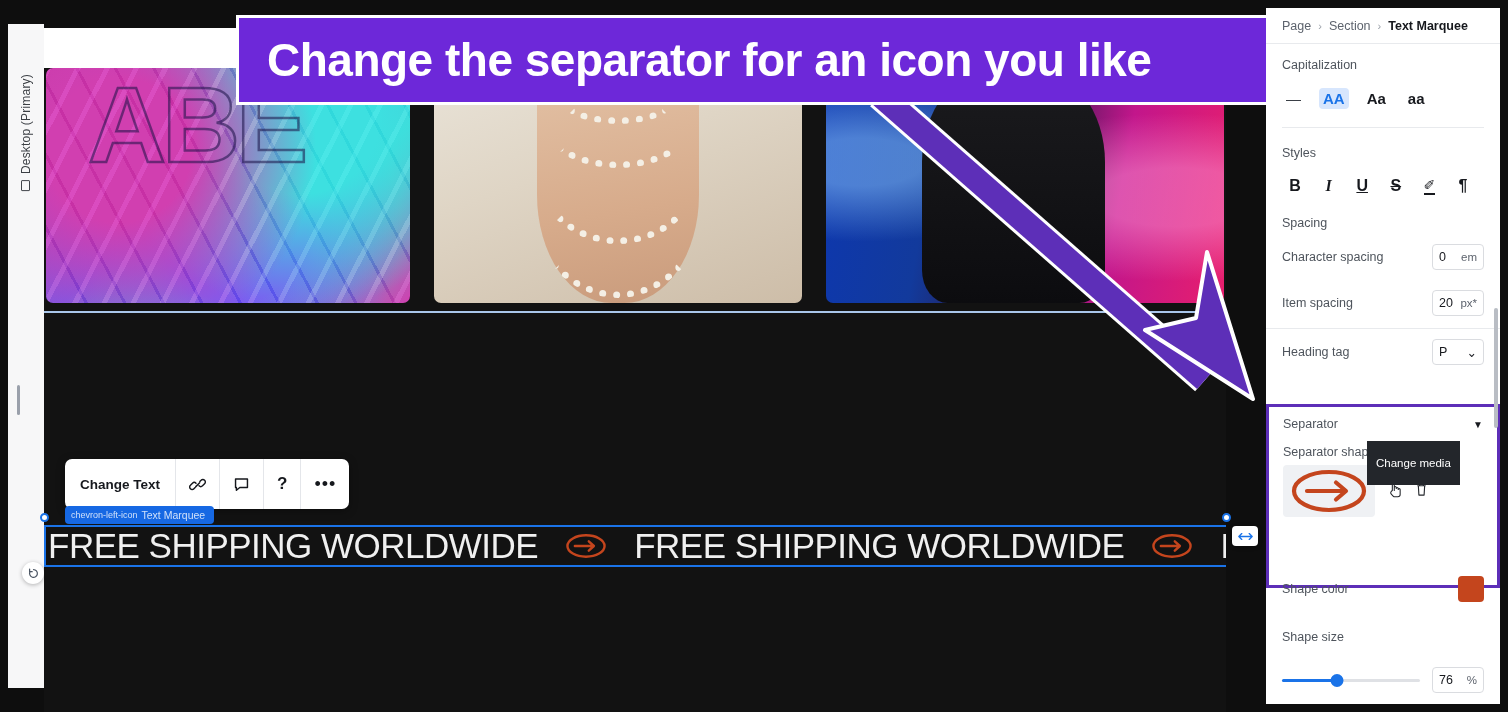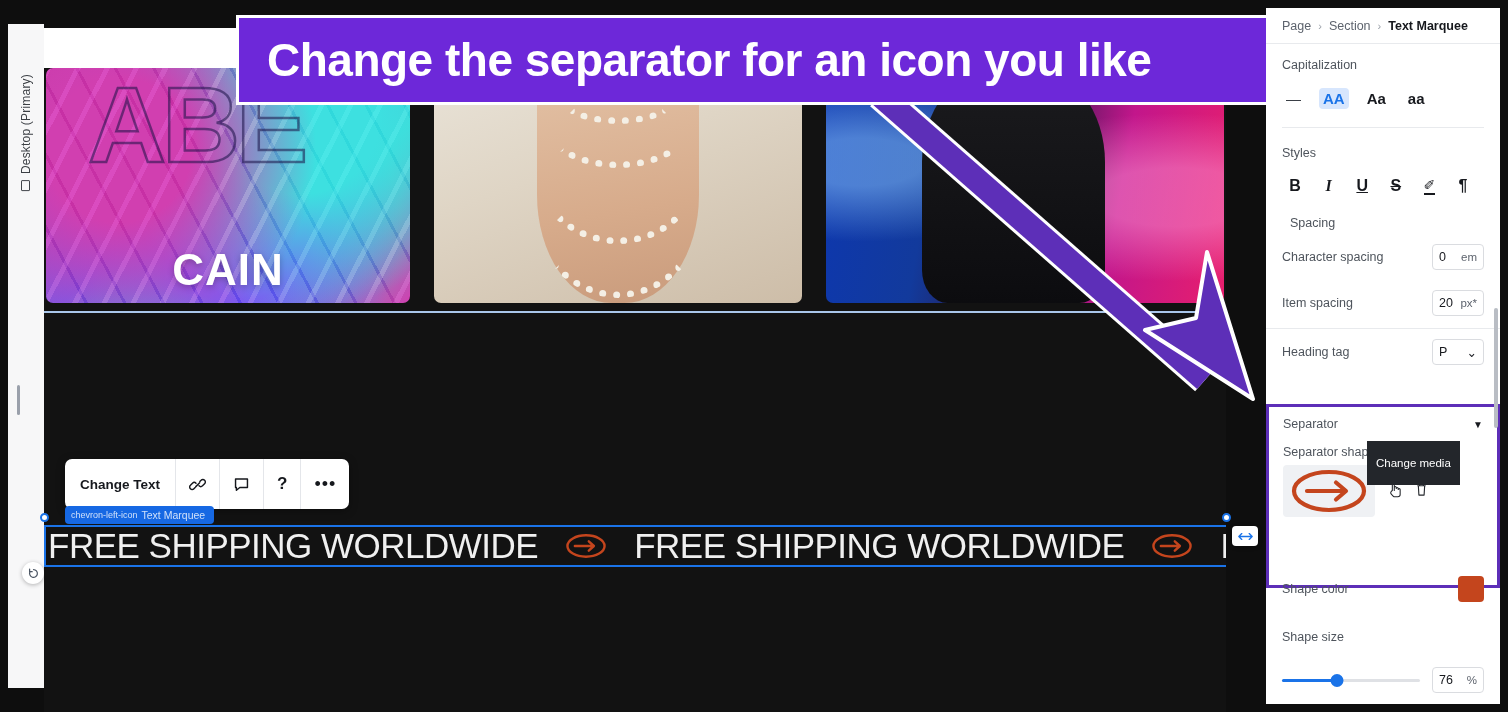--- a/index.html
+++ b/index.html
@@ -250,21 +250,20 @@
     </svg>
   </div>
 
   <div class="canvas">
     <div class="site-header"></div>
 
     <div class="gallery">
       <div class="shot s1">
         <div class="folds"></div>
         <div class="ghost-type">ABE</div>
-        <div class="brand">CAIN</div>
       </div>
       <div class="shot s2">
         <div class="skin"></div>
         <div class="strand" style="left:34%;top:4px;width:32%;height:52px;"></div>
         <div class="strand" style="left:30%;top:14px;width:40%;height:86px;"></div>
         <div class="strand" style="left:27%;top:18px;width:46%;height:158px;"></div>
         <div class="strand" style="left:25%;top:20px;width:50%;height:210px;"></div>
       </div>
       <div class="shot s3">
         <div class="glow"></div>
@@ -374,21 +373,21 @@
           </div>
         <div class="b">
             <span style="border-bottom:2px solid #17191e;font-size:14px;">✐</span>
           </div>
         <div class="b">
             <span style="font-weight:700;">¶</span>
           </div>
       </div>
     </div>
 
-    <div class="grp" style="padding-bottom:0;margin-left:8px;">
+    <div class="grp" style="padding-bottom:0;">
       <div class="grp-title" style="margin-bottom:4px;">Spacing</div>
     </div>
 
     <div class="field-row">
       <span>Character spacing</span>
       <div class="num-box">
         <span>0</span>
         <span class="unit">em</span>
       </div>
     </div>

